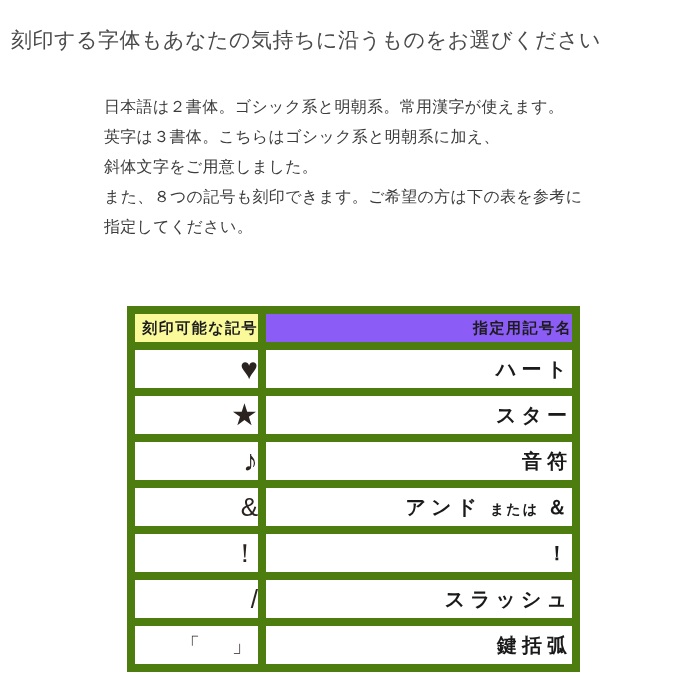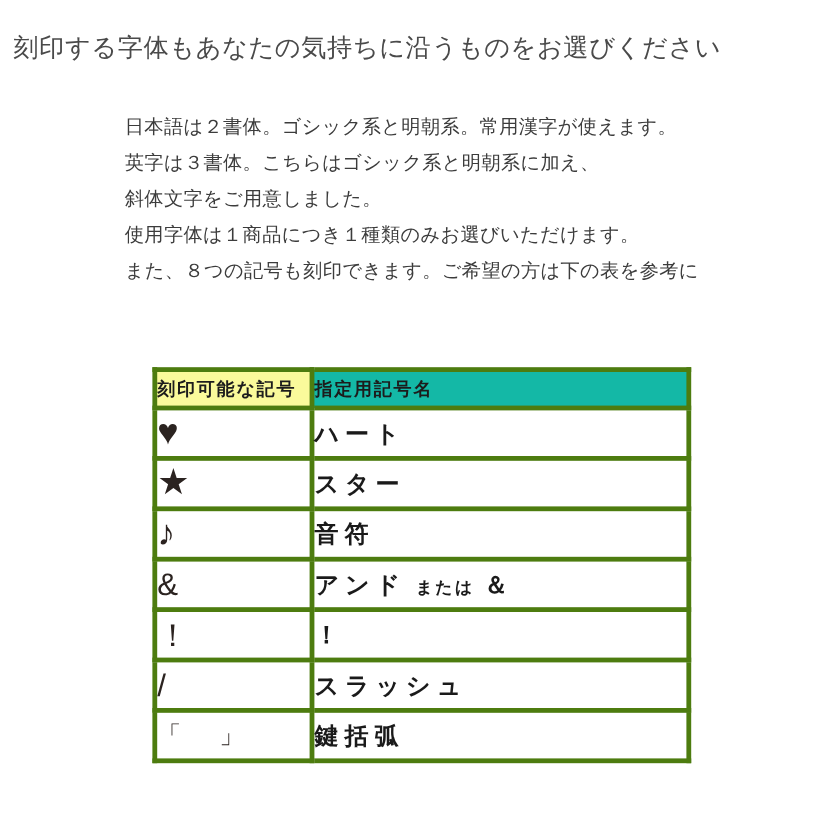--- a/index.html
+++ b/index.html
@@ -40,22 +40,22 @@
   table.symbol-table {
     position: absolute;
     top: 306px;
     left: 127px;
     border-collapse: collapse;
     table-layout: fixed;
     width: 445px;
   }
   table.symbol-table th,
   table.symbol-table td {
-    border: 4px solid #4d7c0f;
-    text-align: left;
+    border: 8px solid #4d7c0f;
+    text-align: right;
     vertical-align: middle;
     padding: 0;
   }
   table.symbol-table th {
     height: 28px;
     font-size: 15px;
     font-weight: 700;
     letter-spacing: 1.5px;
     color: #1c1c1c;
   }
@@ -97,33 +97,33 @@
 <body>
 
 <div class="page">
 
   <div class="title">刻印する字体もあなたの気持ちに沿うものをお選びください</div>
 
   <div class="para">
     <div>日本語は２書体。ゴシック系と明朝系。常用漢字が使えます。</div>
     <div>英字は３書体。こちらはゴシック系と明朝系に加え、</div>
     <div>斜体文字をご用意しました。</div>
-    <div>使用字体は１商品につき１種類のみお選びいただけます。</div>
     <div>また、８つの記号も刻印できます。ご希望の方は下の表を参考に</div>
+    <div>指定してください。</div>
   </div>
 
   <table class="symbol-table">
     <colgroup>
         <col class="c-sym">
         <col class="c-name">
       </colgroup>
     <thead>
       <tr>
         <th style="background: rgb(250, 250, 155);">刻印可能な記号</th>
-        <th style="background: #14b8a6;">指定用記号名</th>
+        <th style="background: #8b5cf6;">指定用記号名</th>
       </tr>
     </thead>
     <tbody>
       <tr>
         <td class="sym big">♥</td>
         <td class="name">ハート</td>
       </tr>
       <tr>
         <td class="sym big">★</td>
         <td class="name">スター</td>

